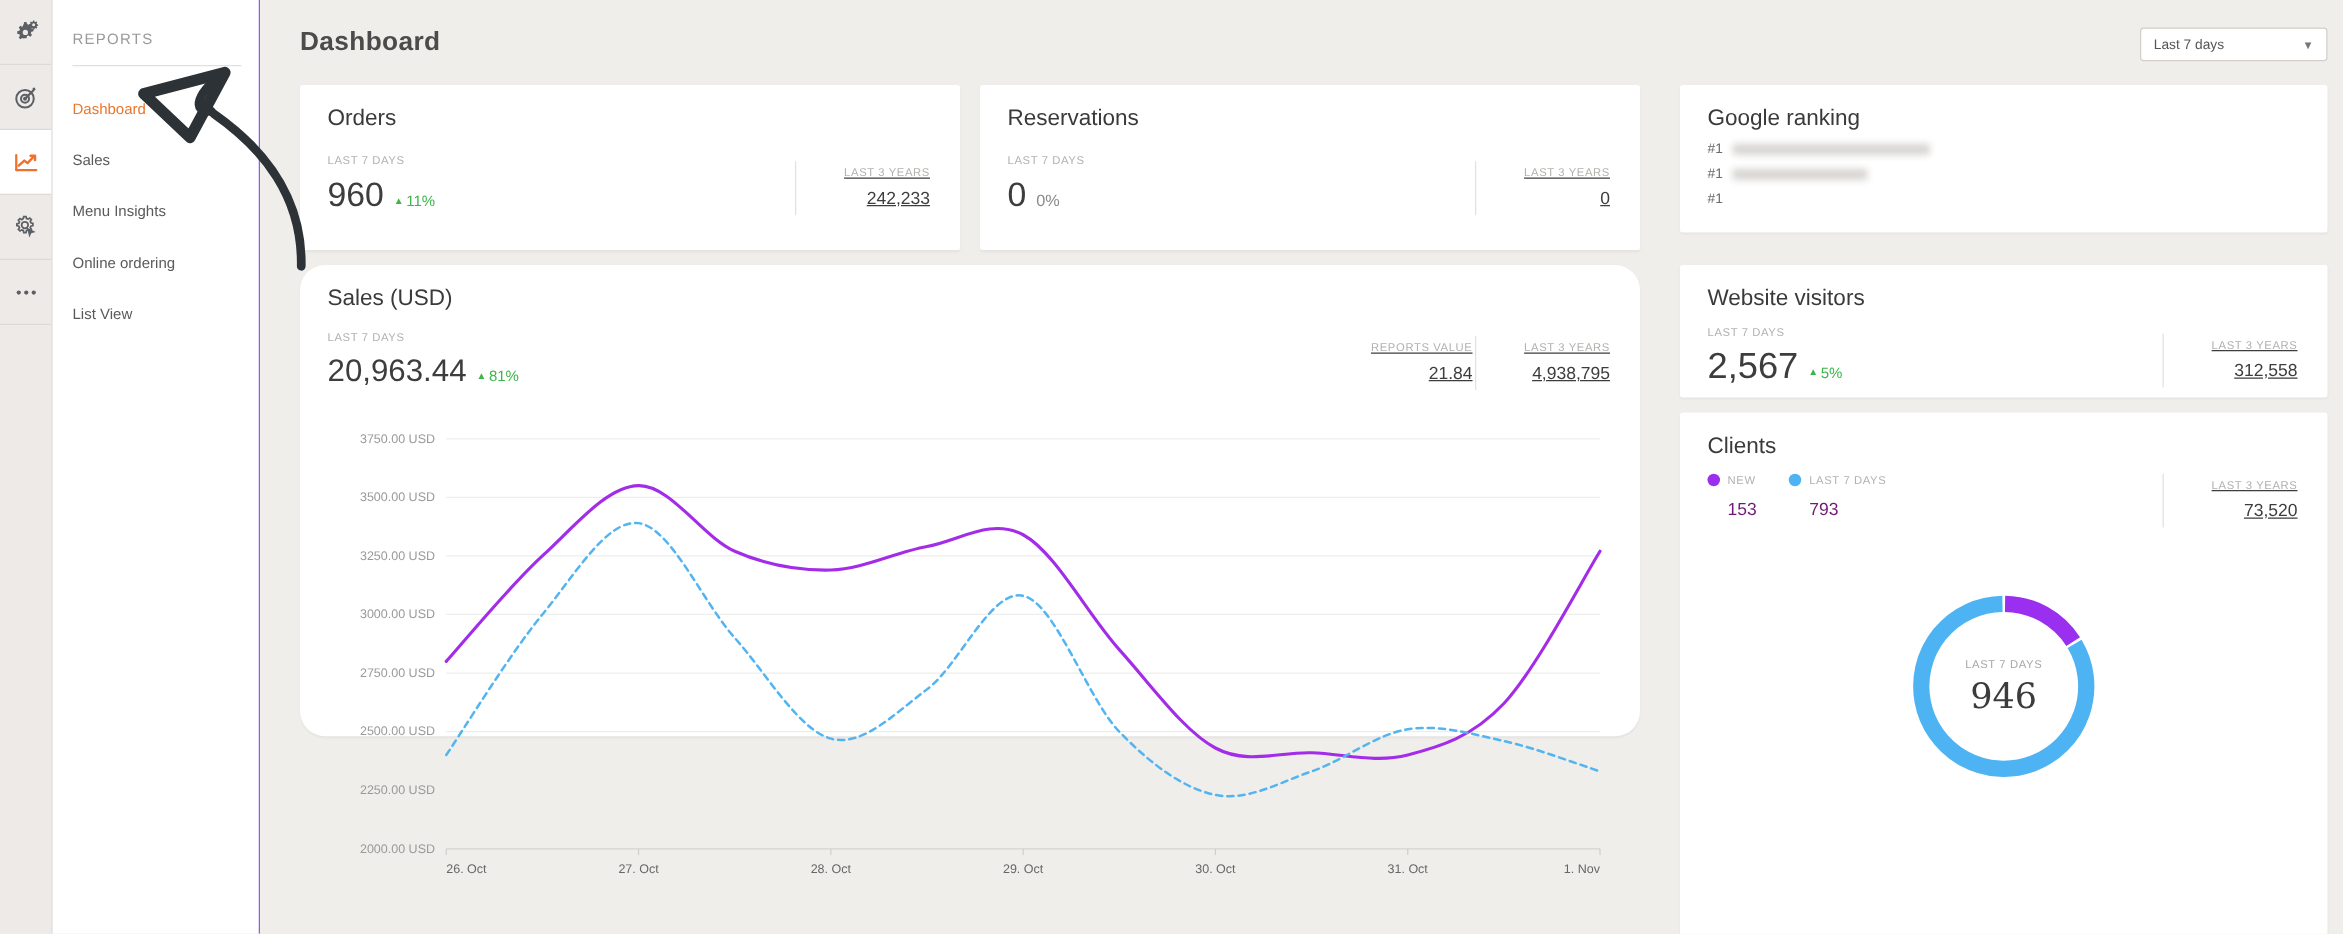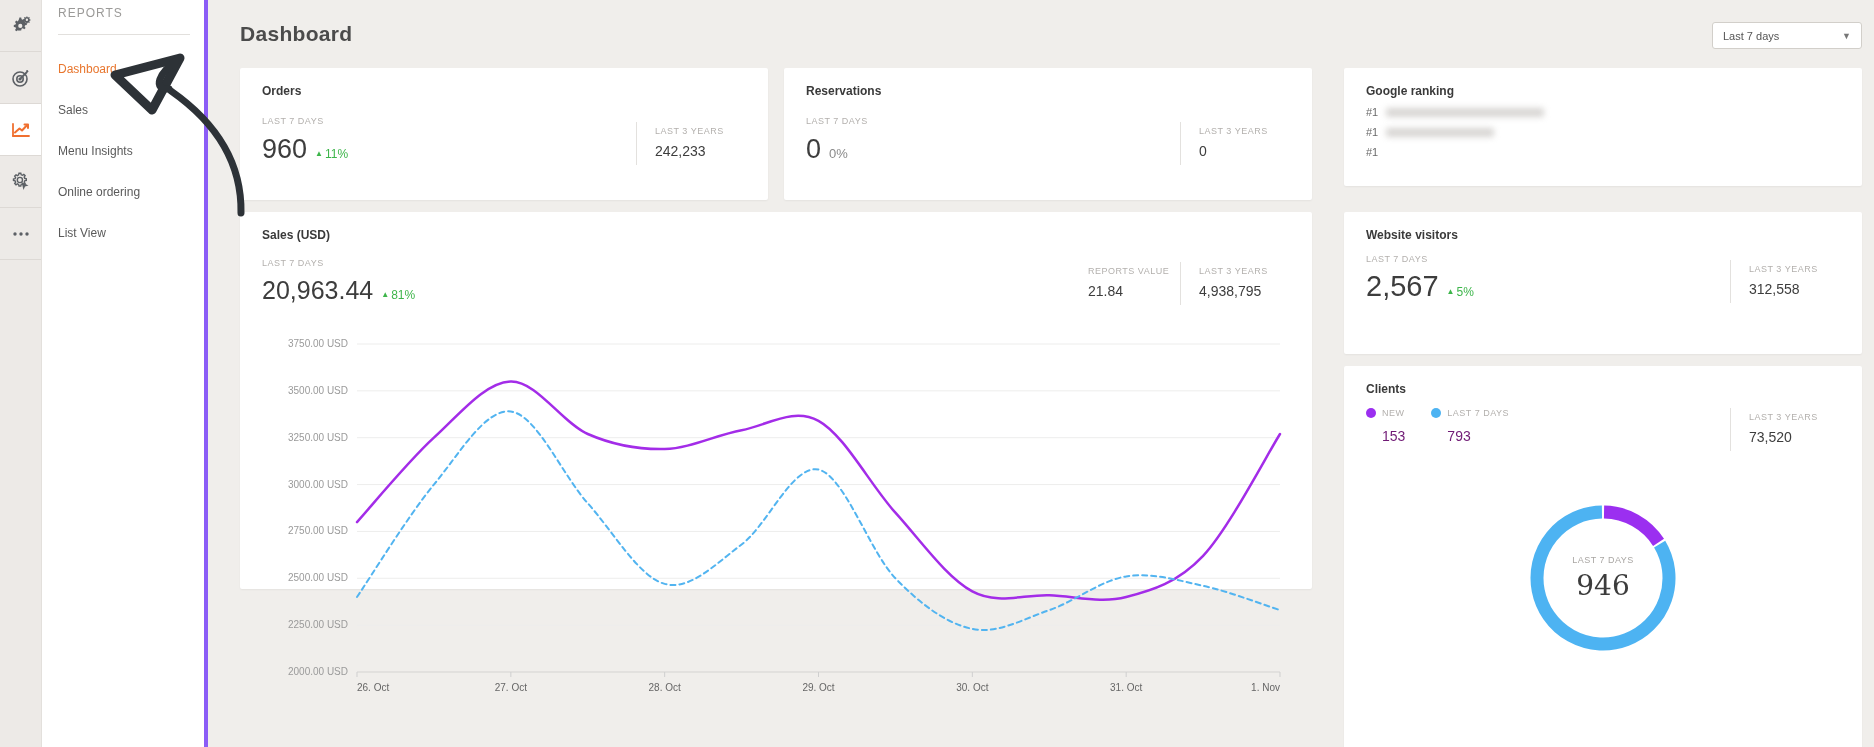--- a/index.html
+++ b/index.html
@@ -6,75 +6,75 @@
   html,body { width:1874px; height:747px; overflow:hidden; }
   body { font-family:"Liberation Sans", sans-serif; background:#f0eeeb; position:relative; color:#3d3d3d; }
 
   
   .rail { position:absolute; left:0; top:0; bottom:0; width:42px; background:#edeae7; border-right:1px solid #e3e0dc; z-index:3; }
   .rail-cell { height:52px; border-bottom:1px solid #ddd9d5; display:flex; align-items:center; justify-content:center; cursor:pointer; }
   .rail-cell.active { background:#ffffff; }
   .rail-cell svg { display:block; }
 
   
-  .menu { position:absolute; left:42px; top:0; bottom:0; width:166px; background:#ffffff; border-right:4px solid #8b5cf6; z-index:2; padding:6px 0 0 16px; }
+  .menu { position:absolute; left:42px; top:0; bottom:0; width:166px; background:#ffffff; border-right:1px solid #8b5cf6; z-index:2; padding:24px 0 0 16px; }
   .menu-title { color:#9b9a98; font-size:12px; letter-spacing:1px; margin-bottom:14px; }
   .menu-divider { border-top:1px solid #e2e0dd; margin:0 14px 0 0; }
   .menu-item { font-size:12px; color:#5a5a5a; margin-top:27px; cursor:pointer; }
   .menu-item.active { color:#e8762e; }
 
   
   .arrow-svg { position:absolute; left:95px; top:45px; z-index:10; pointer-events:none; }
 
   
   .main { position:absolute; left:208px; top:0; right:0; bottom:0; padding:22px 12px 0 32px; }
   .page-title { font-size:21px; color:#4b4b4b; letter-spacing:0.3px; }
   .range-select { position:absolute; top:22px; right:12px; width:150px; height:27px; background:#fff; border:1px solid #d2cfca; border-radius:3px; display:flex; align-items:center; padding:0 10px; cursor:pointer; }
   .range-select .lbl { font-size:11px; color:#555; flex:1; }
   .range-select .caret { font-size:9px; color:#777; }
 
   .cols { display:flex; gap:32px; margin-top:22px; align-items:flex-start; }
   .col-left { width:1072px; }
   .col-right { width:520px; }
 
   .card { background:#ffffff; border-radius:2px; box-shadow:0 1px 2px rgba(0,0,0,0.05); padding:16px 22px; position:relative; }
-  .card-title { font-size:12px; font-weight:bold; color:#3a3a3a; }
+  .card-title { font-size:18px; font-weight:normal; color:#3a3a3a; }
 
   .row1 { display:flex; gap:16px; }
   .row1 .card { flex:1; height:132px; }
 
   .stat-row { display:flex; align-items:flex-end; margin-top:18px; }
   .stat-left { flex:1; }
   .tiny-label { font-size:9px; color:#b3b0ad; letter-spacing:0.5px; }
   .big-value-row { display:flex; align-items:baseline; margin-top:8px; }
   .big-value { font-size:27px; color:#3d3d3d; }
   .delta { margin-left:8px; font-size:12px; font-weight:normal; color:#3db54a; }
   .delta .tri { font-size:8px; vertical-align:2px; margin-right:2px; }
   .delta.muted { color:#8a8a8a; font-weight:normal; font-size:13px; }
-  .side-stat { border-left:1px solid #e3e1de; padding:4px 2px 6px 18px; text-align:left; min-width:110px; }
+  .side-stat { border-left:1px solid #e3e1de; padding:4px 2px 6px 18px; text-align:right; min-width:110px;text-decoration:underline; }
   .side-stat .tiny-label { display:block; }
   .side-stat .val { font-size:14px; color:#3d3d3d; margin-top:7px; }
   .side-group { display:flex; }
 
   
   .g-card { height:118px; margin-bottom:26px; }
   .rank-row { display:flex; align-items:center; margin-top:8px; font-size:11px; color:#6b6b6b; }
   .rank-row:first-of-type { margin-top:16px; }
   .blur-bar { height:9px; border-radius:2px; background:#b7b3af; filter:blur(3px); opacity:0.55; margin-left:8px; }
   .rank-row:nth-of-type(1) .blur-bar { width:86px; }
   .rank-row:nth-of-type(2) .blur-bar { width:158px; }
   .rank-row:nth-of-type(3) .blur-bar { width:108px; }
 
   
-  .sales-card { height:377px; margin-top:12px; }
+  .sales-card { height:377px; margin-top:12px;border-radius:20px; }
   .sales-head { display:flex; align-items:flex-end; margin-top:16px; }
   .chart-wrap { margin-top:14px; }
 
   
-  .visitors-card { height:142px; margin-bottom:12px; }
+  .visitors-card { height:106px; margin-bottom:12px; }
   .visitors-card .stat-row { margin-top:12px; }
 
   
   .clients-card { height:473px; }
   .legend-row { display:flex; align-items:flex-start; margin-top:12px; }
   .legend-items { flex:1; display:flex; gap:26px; }
   .legend-item .l-top { display:flex; gap:6px; }
   .legend-dot { width:10px; height:10px; border-radius:50%; }
   .legend-label { font-size:9px; color:#b3b0ad; letter-spacing:0.5px; }
   .legend-value { font-size:14px; color:#701a75; margin-top:10px; margin-left:0px; }

